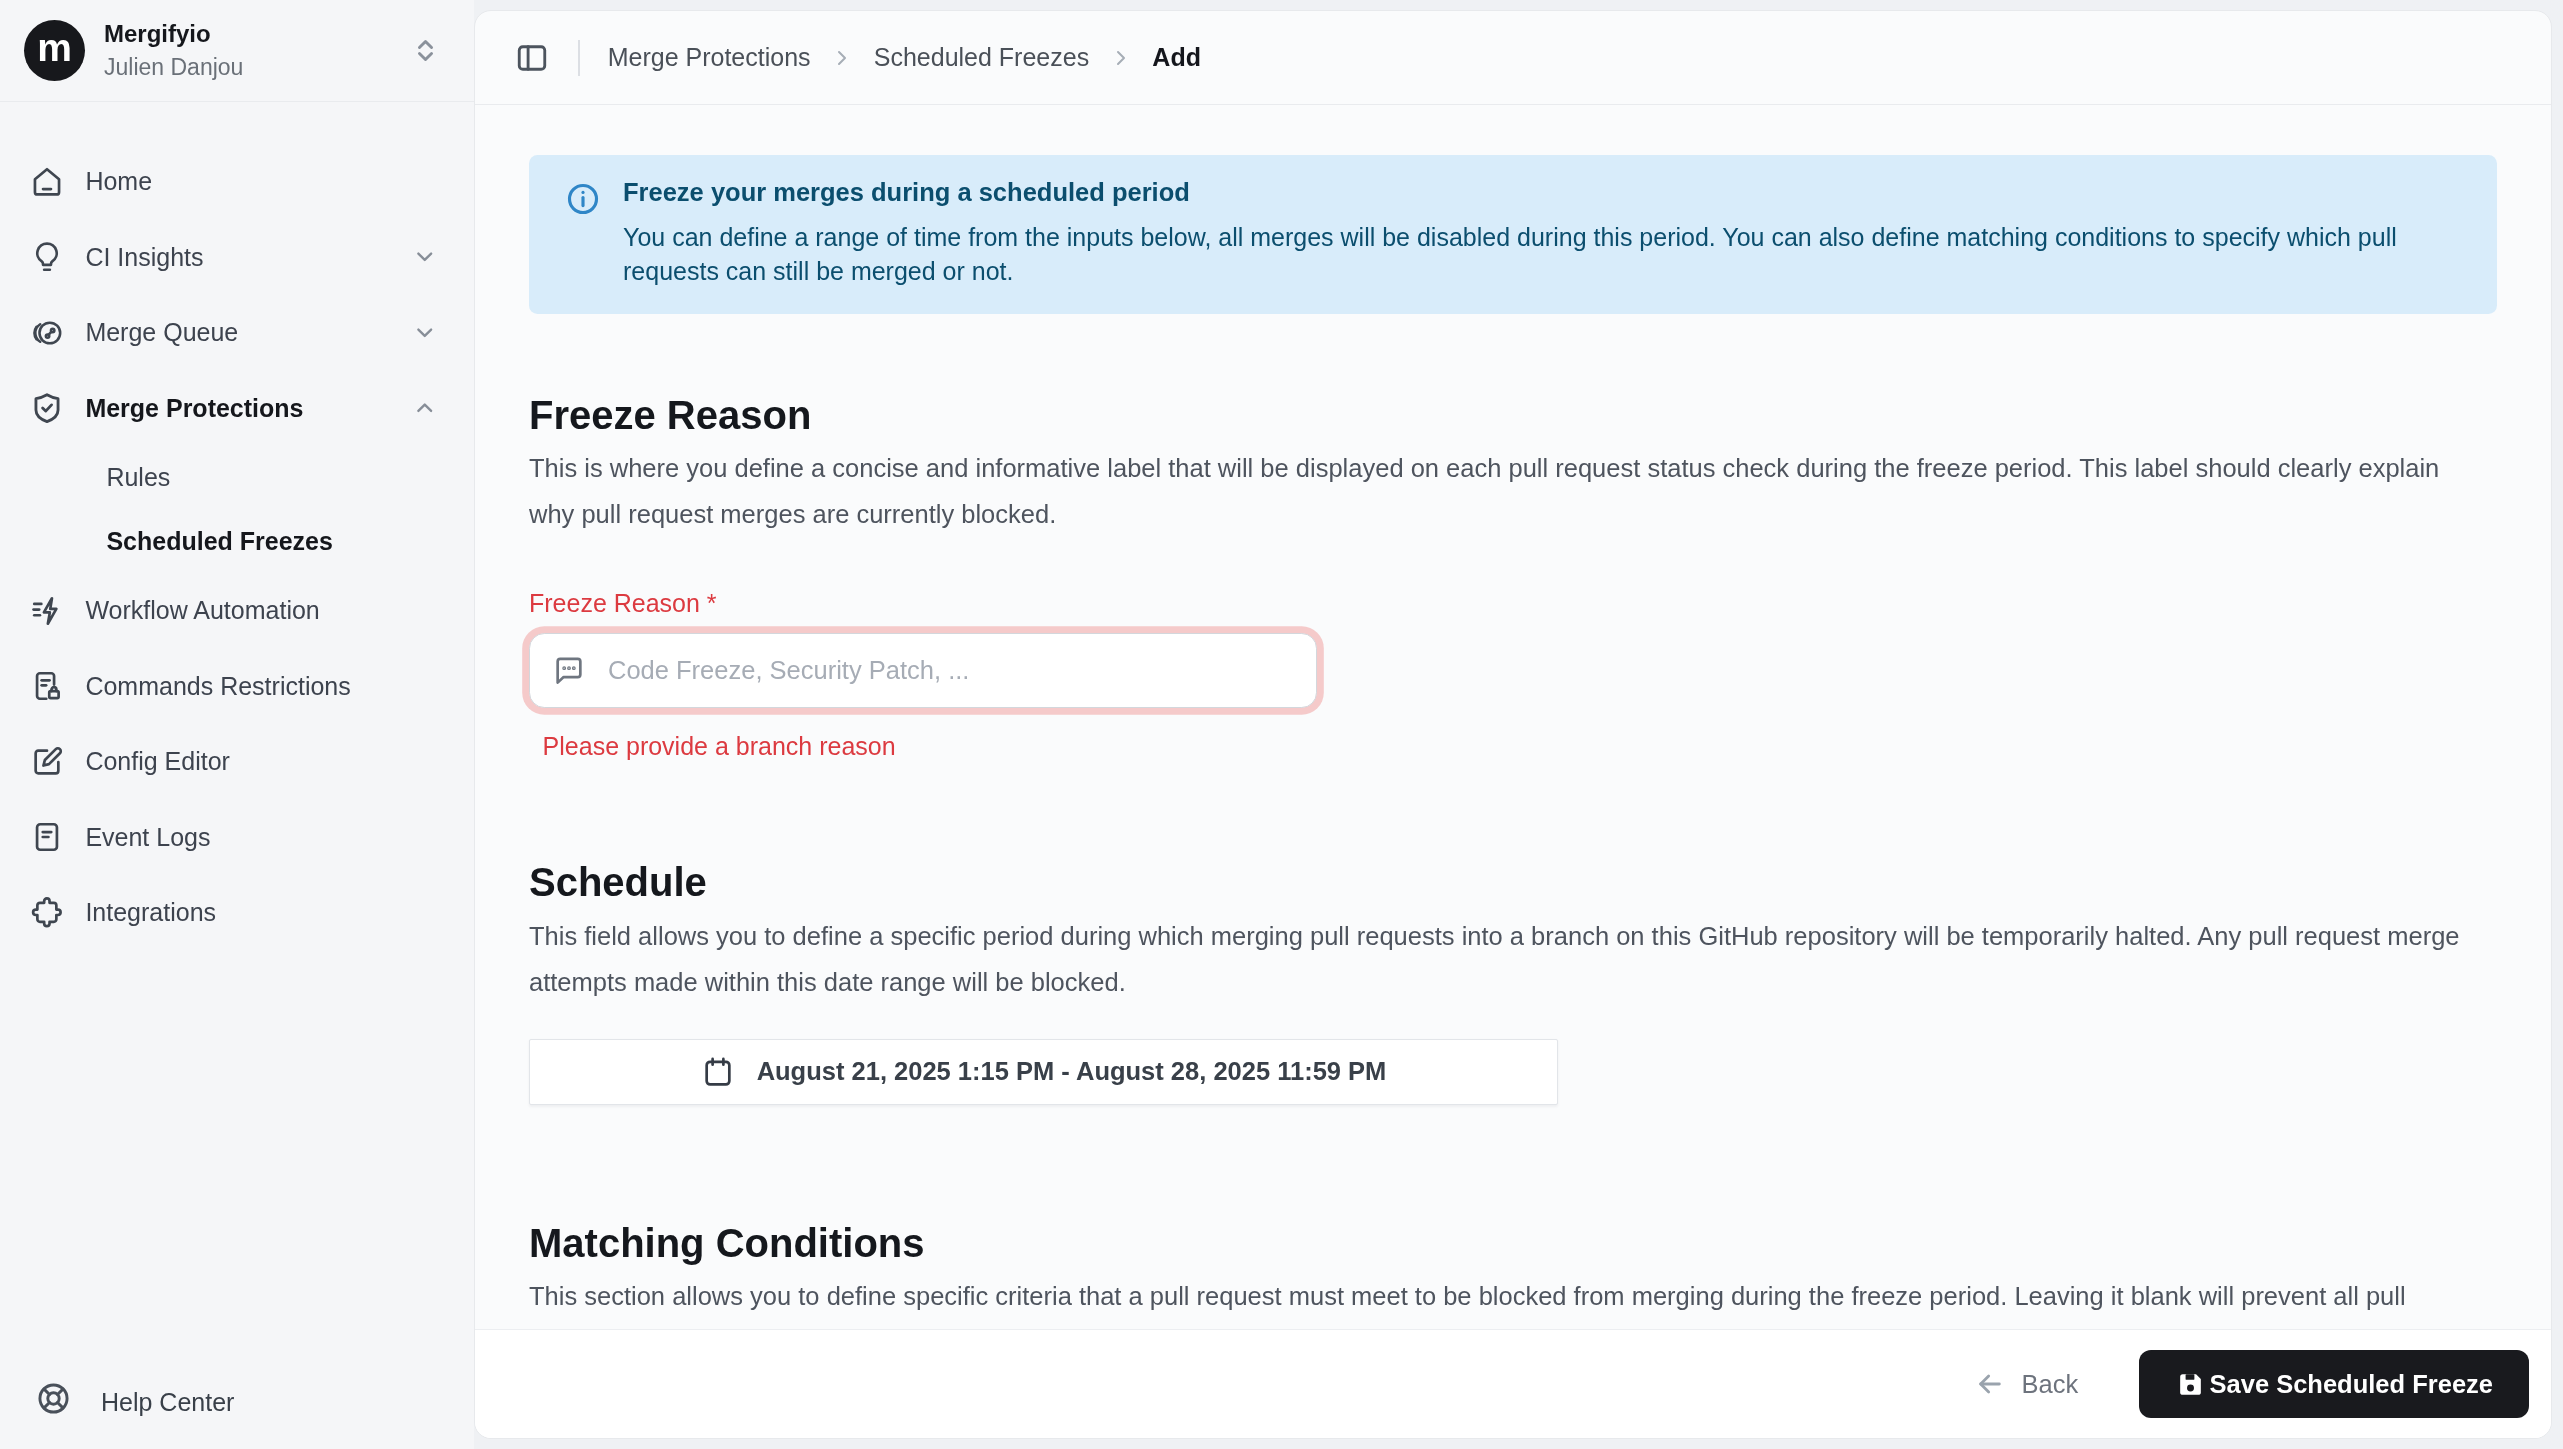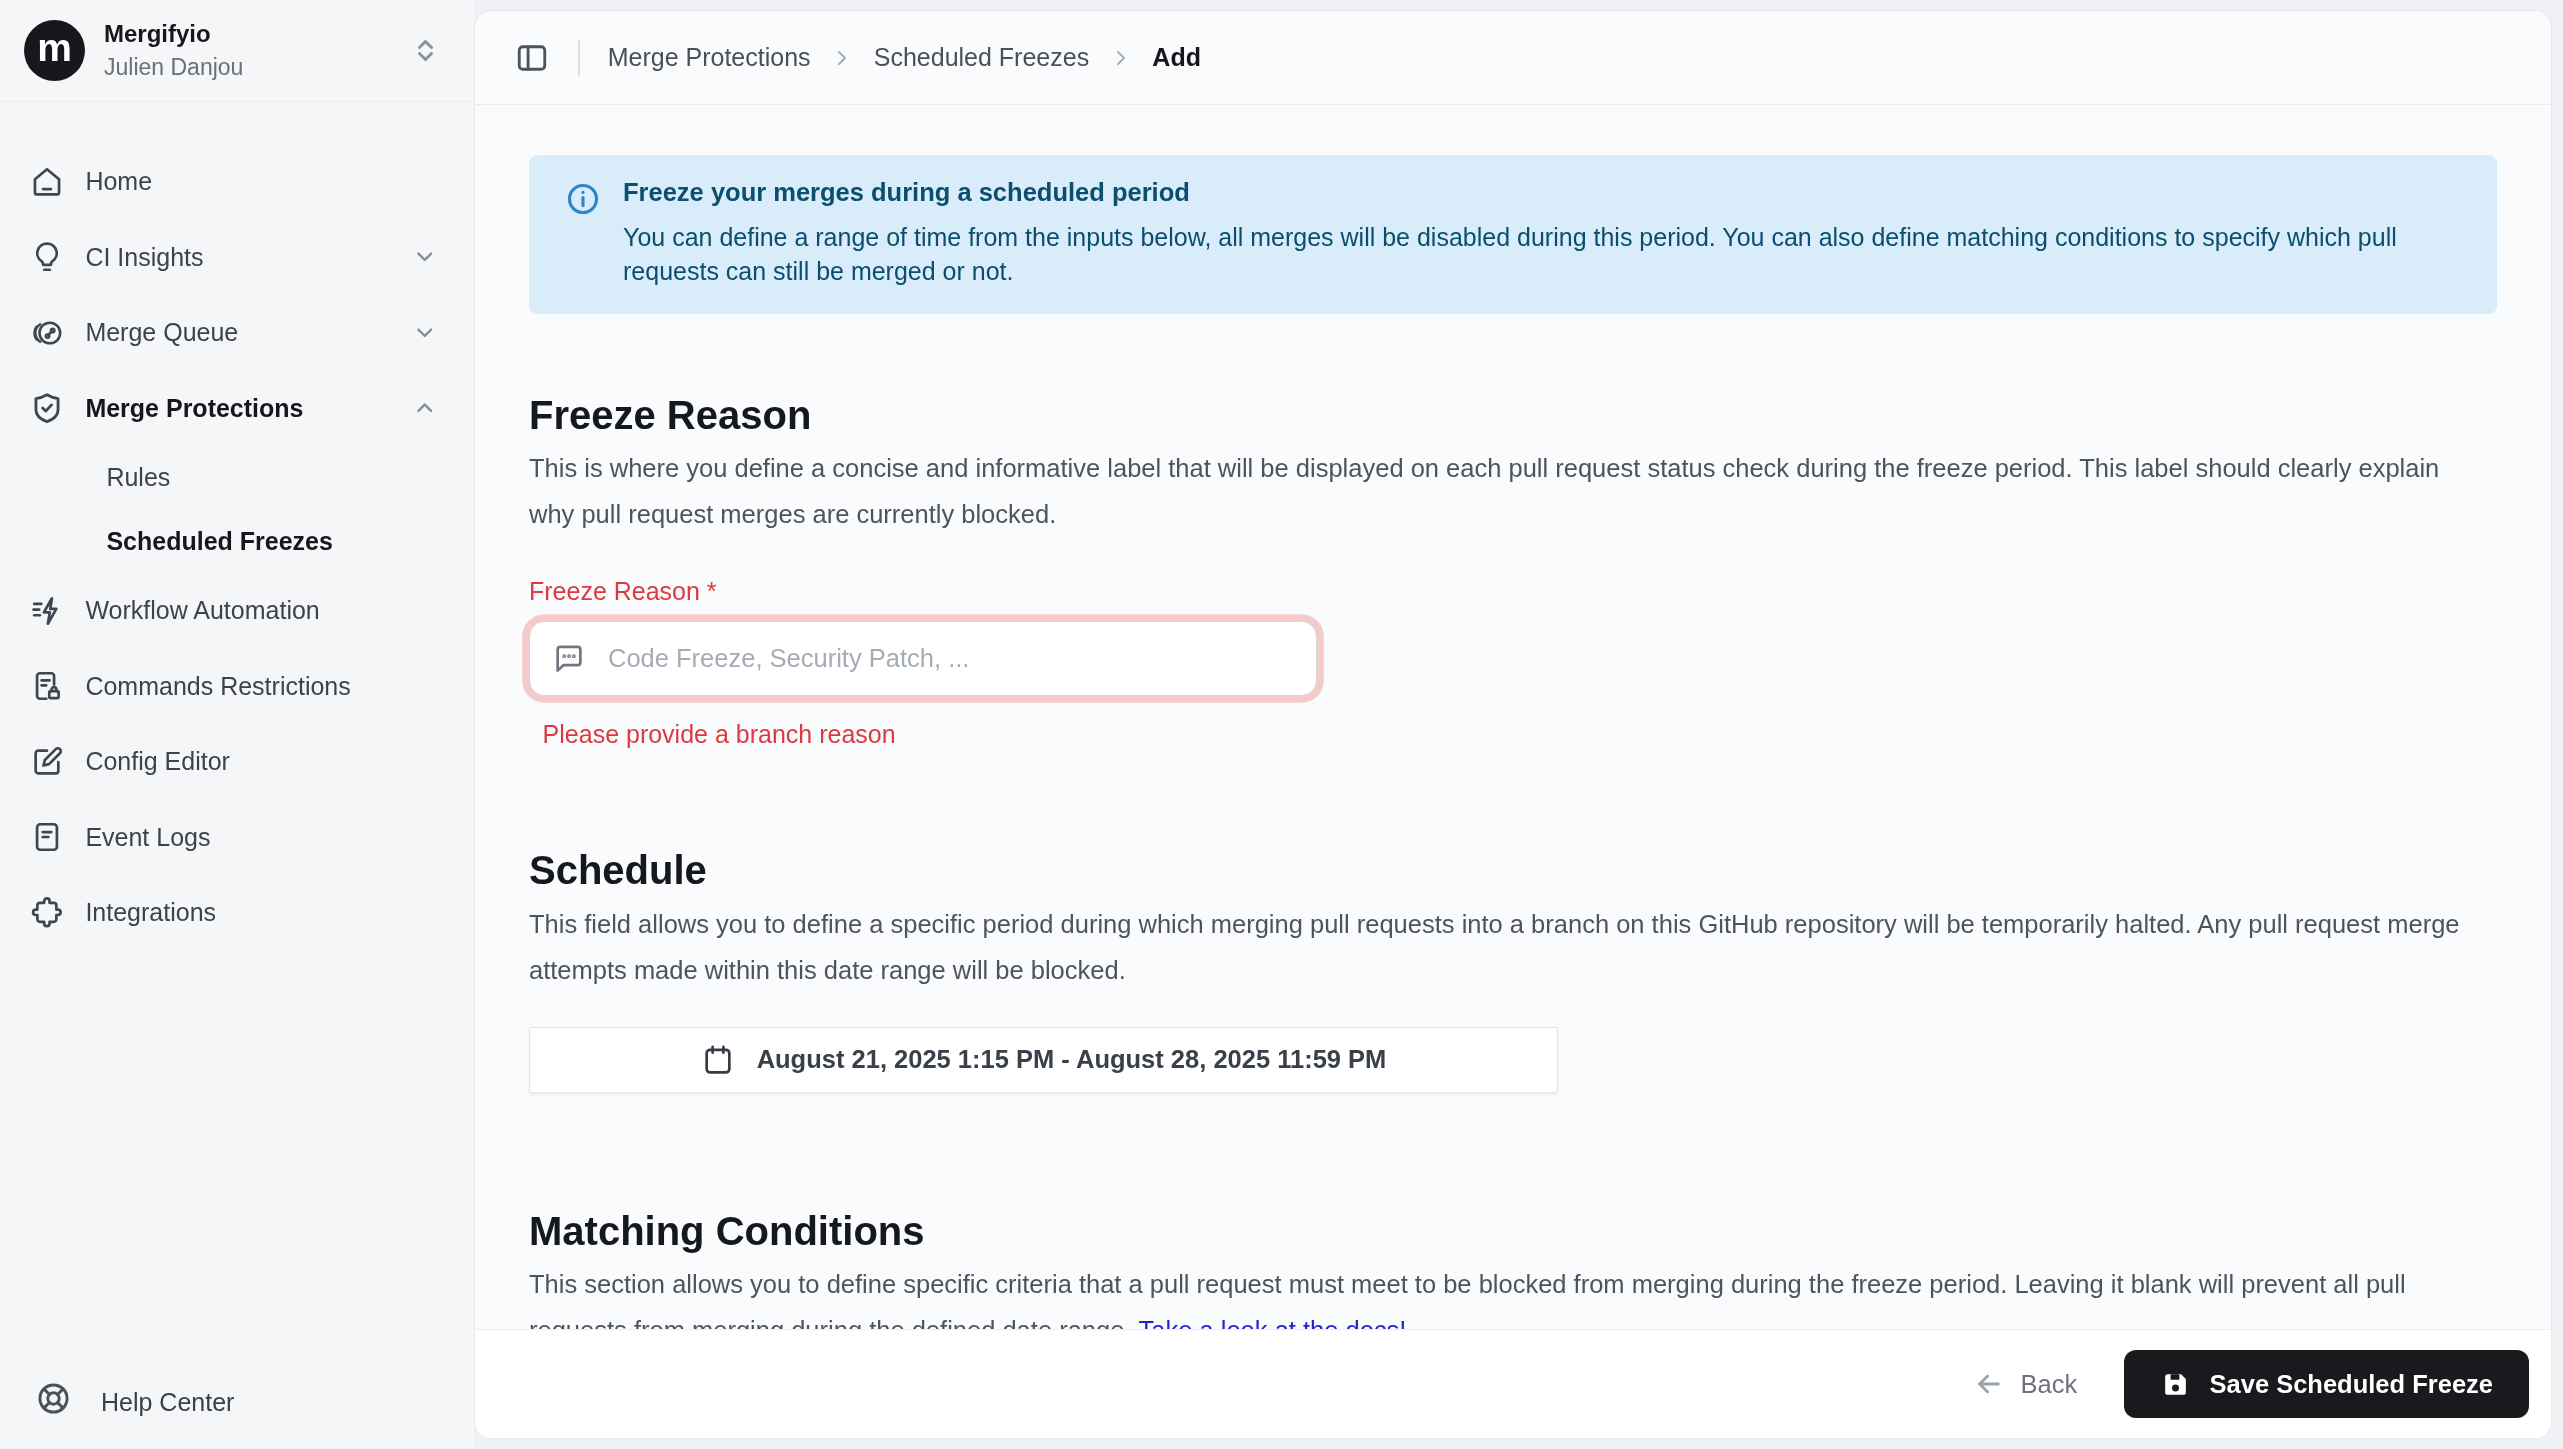--- a/index.html
+++ b/index.html
@@ -50,21 +50,21 @@
 
   .banner { background:#d8ecfa; border-radius:8.5px; padding:22px 34px 25.5px 36px; display:flex; gap:22px; }
   .banner-icon { color:#2f86c7; margin-top:3.4px; }
   .banner-title { font-size:25.5px; font-weight:700; color:#0b4e6e; line-height:31px; }
   .banner-body { margin-top:12px; font-size:25px; line-height:34px; color:#0b4e6e; max-width:1831px; }
 
   h1.section-h { font-size:40px; line-height:43px; font-weight:600; color:#15181d; }
   .section-desc { margin-top:8.5px; font-size:25.5px; line-height:46px; color:#4e545e; max-width:1954px; }
 
   .sec-freeze { margin-top:80px; }
-  .field-label { margin-top:40px; font-size:25px; font-weight:500; color:#dc3a40; }
+  .field-label { margin-top:52px; font-size:25px; font-weight:500; color:#dc3a40; }
   .field-label .req { margin-left:6.8px; }
   .input-wrap { margin-top:15.3px; width:788px; height:75px; background:#fff;
                 border:1.7px solid #d3d7dc; border-radius:15.3px;
                 box-shadow:0 0 0 6.8px #f5caca;
                 display:flex; align-items:center; padding:0 20.4px 0 22px; }
   .input-wrap .iicon { color:#6f7680; flex:0 0 auto; }
   .input-wrap input { flex:1; margin-left:22px; border:none; outline:none; background:transparent;
                       font-family:"Liberation Sans", sans-serif; font-size:25.5px; color:#1b1e24; }
   .input-wrap input::placeholder { color:#a6acb5; opacity:1; }
   .field-error { margin-top:24px; margin-left:13.6px; font-size:25px; color:#dc3a40; }
@@ -80,21 +80,21 @@
   .sec-matching { margin-top:117px; }
   .doc-link { color:#2424cd; font-weight:500; text-decoration:none; cursor:pointer; }
 
   .footer { position:absolute; left:0; right:0; bottom:0; height:109px; background:#fff;
             border-top:0.9px solid #eceef1; display:flex; align-items:center; justify-content:flex-end;
             padding-right:22px; }
   .back-btn { display:flex; align-items:center; gap:15.3px; height:68px; padding:0 15.3px;
               background:none; border:none; cursor:pointer;
               font-family:"Liberation Sans", sans-serif; font-size:25.5px; font-weight:500; color:#6d737d; }
   .back-btn .aicon { color:#9aa3ad; }
-  .save-btn { margin-left:31px; height:68px; display:flex; align-items:center; gap:19px;
+  .save-btn { margin-left:45px; height:68px; display:flex; align-items:center; gap:4px;
               background:#191a1e; border:none; border-radius:12px; padding:0 36px; cursor:pointer;
               font-family:"Liberation Sans", sans-serif; font-size:25.5px; font-weight:600; color:#ffffff; }
 </style>
 </head>
 <body>
 
 <aside class="sidebar">
   <div class="sb-header">
     <div class="logo">m</div>
     <div class="org-meta">

